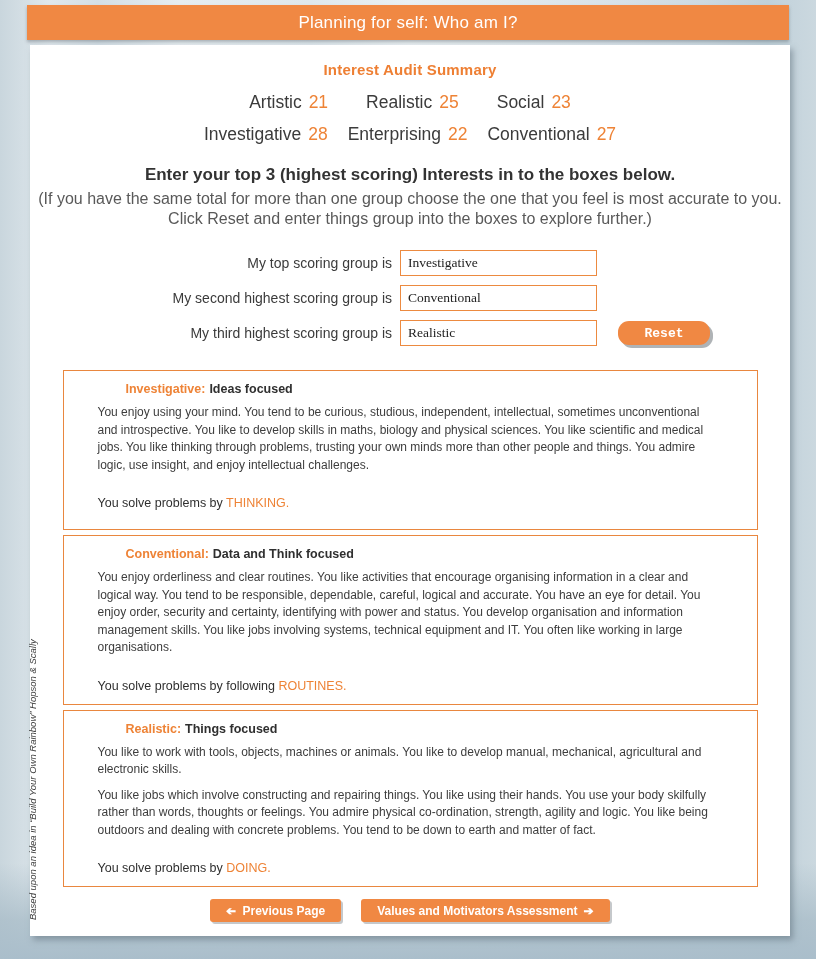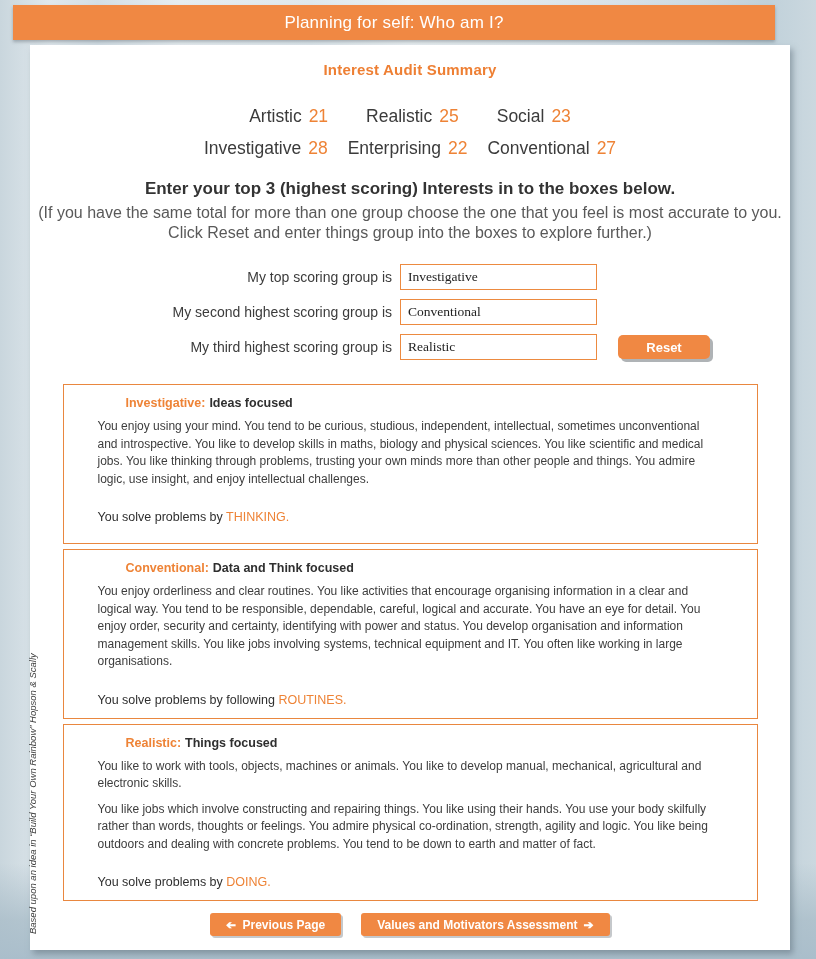--- a/index.html
+++ b/index.html
@@ -8,52 +8,52 @@
 
   .page {
     position:relative; width:816px; height:959px; overflow:hidden;
     background:
       linear-gradient(to bottom, rgba(180,198,208,0) 90%, rgba(167,187,199,.75) 96%, #aabecb 100%),
       linear-gradient(90deg, #c9d6dd 0%, #e0e8ed 6%, #d4dfe6 12%, #e6edf1 22%, #dfe8ed 38%,
         #eaf0f3 50%, #e2eaee 62%, #d8e2e9 75%, #cddae2 86%, #c0d1da 94%, #cbd8df 100%);
   }
 
   .header-bar {
-    position:absolute; left:13px; top:5px; width:762px; height:35px;
+    position:absolute; left:27px; top:5px; width:762px; height:35px;
     background:#f08843; display:flex; align-items:center; justify-content:center;
     box-shadow:0 2px 3px rgba(60,70,80,.35);
   }
   .header-bar span { color:#ffffff; font-size:17px; letter-spacing:.2px; }
 
   .panel {
     position:absolute; left:30px; top:45px; width:760px; min-height:877px;
     background:#ffffff; box-shadow:3px 4px 6px rgba(90,105,118,.5);
     padding-top:16px;
   }
 
   .summary-title { text-align:center; color:#ee7f33; font-size:15px; font-weight:700; letter-spacing:.2px; }
 
   .score-row { display:flex; justify-content:center; align-items:baseline; color:#3b3b3b; font-size:17.5px; }
-  .score-row.row1 { margin-top:28px; gap:38px; }
+  .score-row.row1 { margin-top:14px; gap:38px; }
   .score-row.row2 { margin-top:11px; gap:20px;text-align:right; }
   .score-item .num { color:#ee8336; margin-left:7px; }
 
   .instruction-heading { margin-top:20px; text-align:center; font-size:17px; font-weight:700; color:#333333; }
   .instruction-note { margin-top:4px; text-align:center; font-size:16px; line-height:1.22; color:#595959; }
 
   .form-area { margin-top:22px; }
   .form-row { display:flex; align-items:center; margin-bottom:9px; height:26px; position:relative; }
   .form-row label { width:370px; text-align:right; padding-right:8px; font-size:14px; color:#3b3b3b; }
   .form-row input {
     width:197px; height:26px; border:1px solid #ec8a40; background:#fff;
     font-family:"Liberation Serif", serif; font-size:13.5px; color:#222; padding:0 7px; outline:none;
   }
   .reset-btn {
-    margin-left:21px; width:92px; height:24px; background:#f08843; border:none; border-radius:5px;
-    color:#fff; font-family:Liberation Sans, sans-serif; font-weight:700; font-size:13px;
+    margin-left:21px; width:92px; height:24px; background:#f08843; border:none; border-radius:11px;
+    color:#fff; font-family:Liberation Mono, monospace; font-weight:700; font-size:13px;
     box-shadow:3px 3px 0 rgba(110,116,122,.55); cursor:pointer;
   }
 
   .desc-box {
     width:695px; margin:0 auto 5px auto; border:1px solid #e9873f; background:#fff;
     padding:11px 42px 11px 34px; min-height:160px;
   }
   .desc-box.first { margin-top:24px; }
   .desc-box.second { min-height:168px; }
   .desc-box.third  { min-height:164px; }

